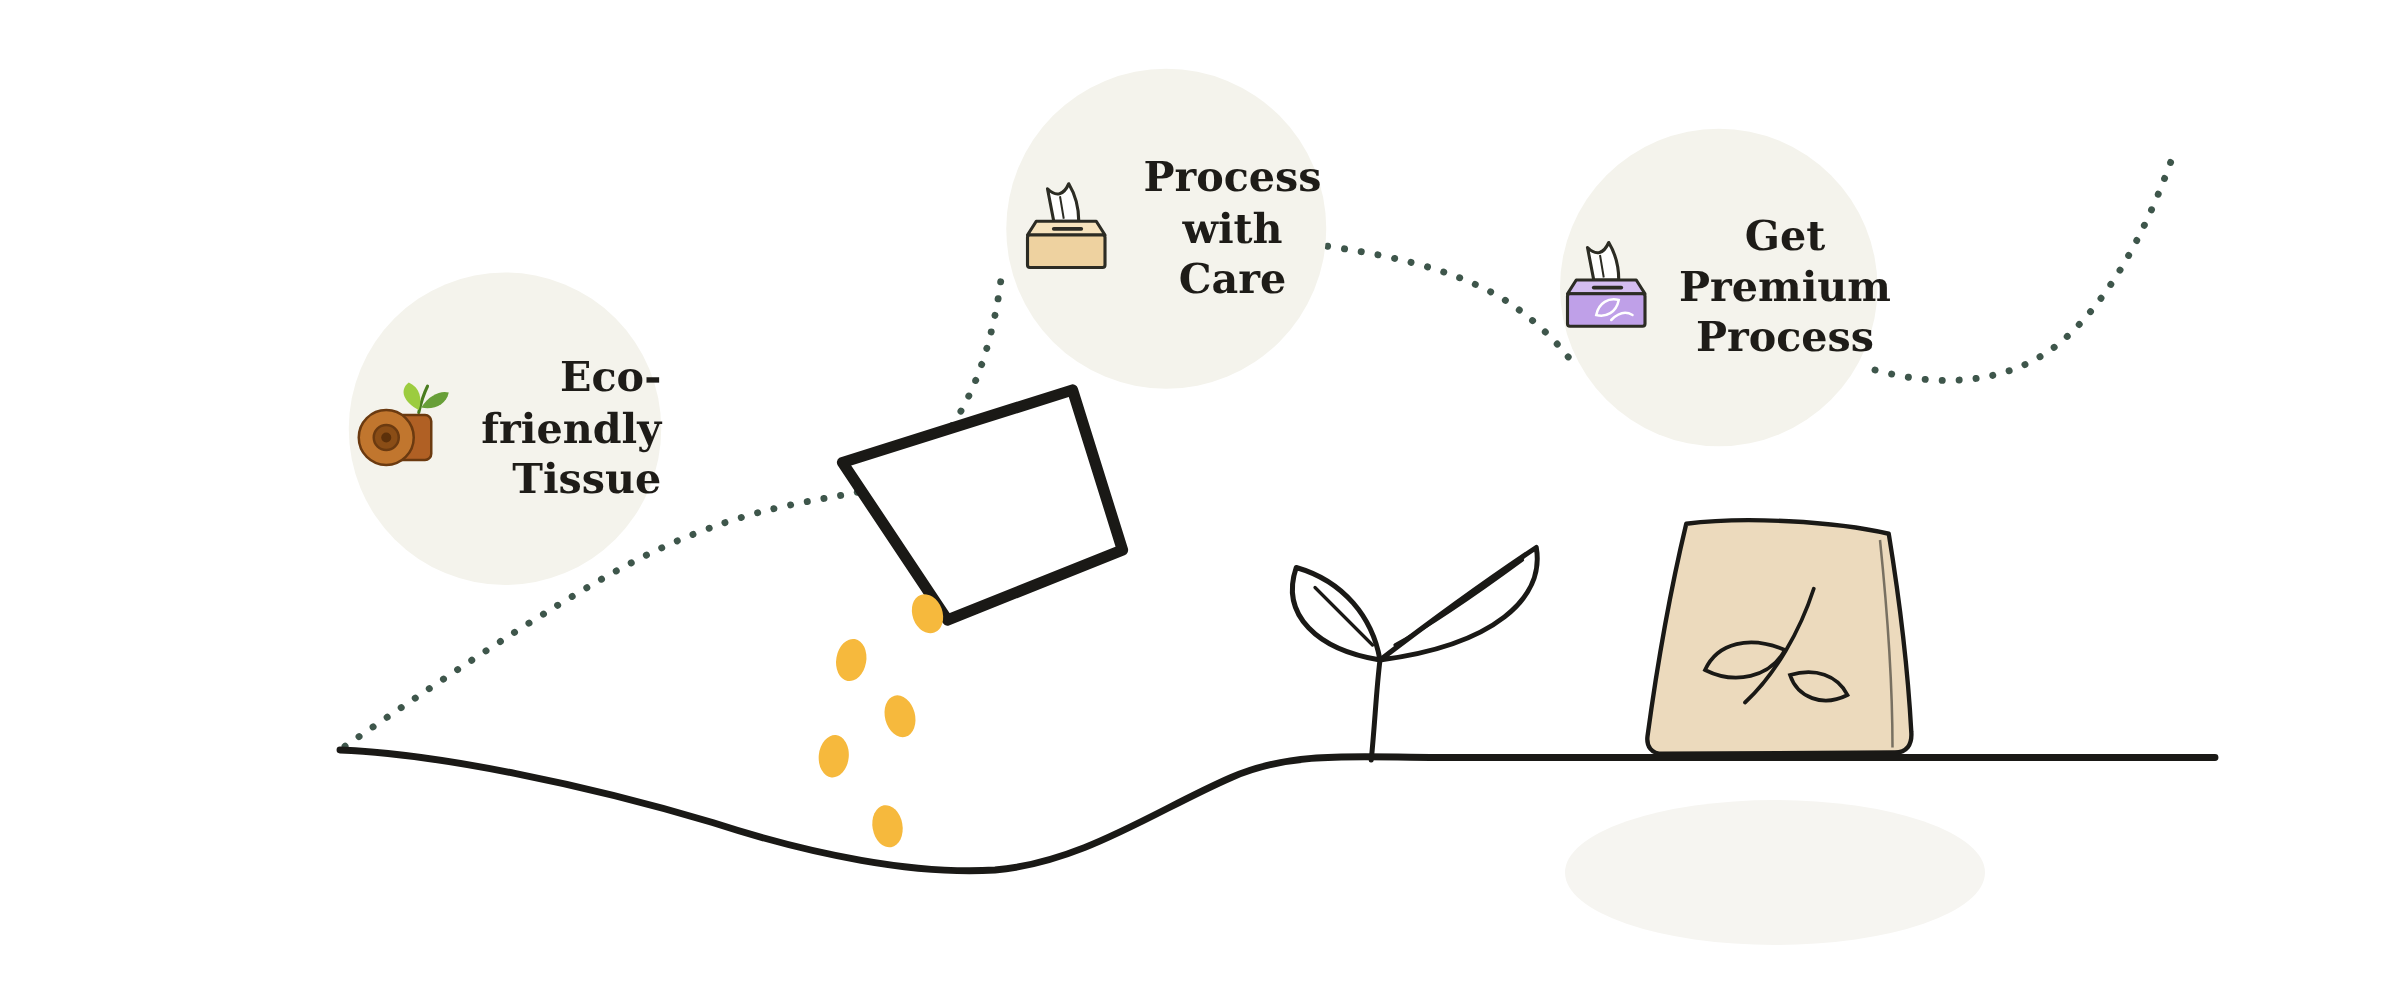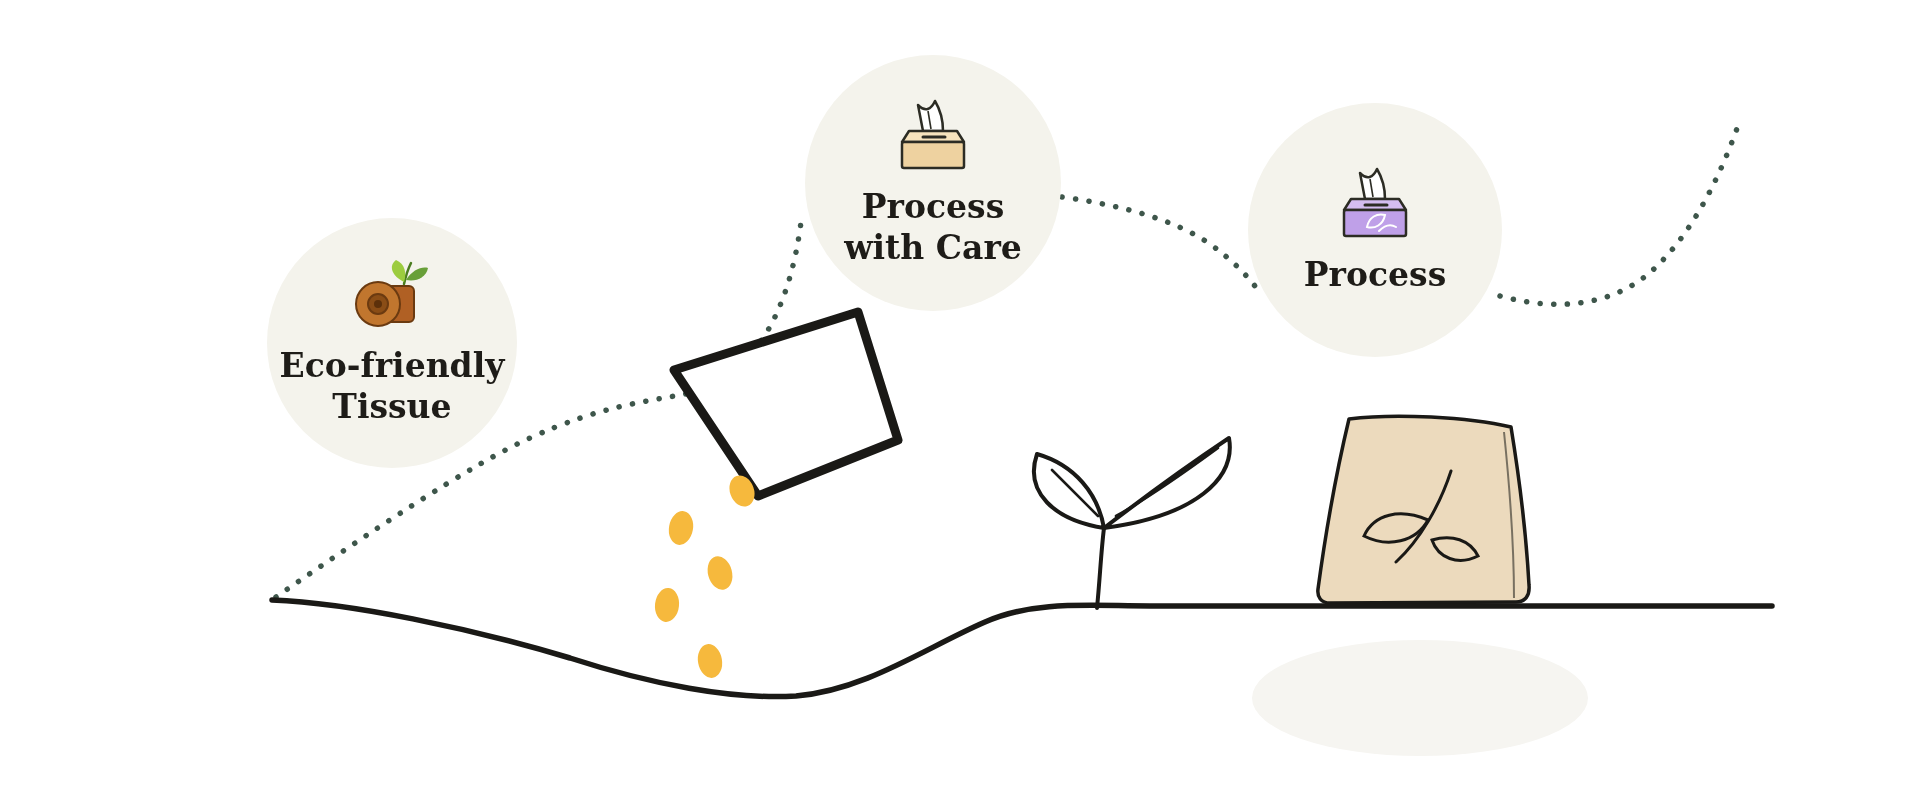--- a/index.html
+++ b/index.html
@@ -18,25 +18,25 @@
     --bag-beige:#ecdabd;
     --leaf-bright:#9ccc3f;
     --leaf-dark:#689f38;
   }
   *{margin:0;padding:0;box-sizing:border-box;}
   html,body{width:1920px;height:800px;}
   body{background:var(--background);font-family:"DejaVu Serif","Liberation Serif",serif;}
   .stage{position:relative;width:1920px;height:800px;overflow:hidden;background:var(--background);}
   .art{position:absolute;left:0;top:0;width:1920px;height:800px;}
   .step{position:absolute;border-radius:50%;background:var(--circle-fill);
-        display:flex;flex-direction:column;align-items:center;justify-content:center;
+        display:flex;flex-direction:row;align-items:center;justify-content:center;
         gap:10px;text-align:center;}
   .step .label{font-weight:700;font-size:33px;line-height:1.24;color:var(--text);}
   .step .label span{display:block;}
-  .step-1{left:267px;top:218px;width:250px;height:250px;}
+  .step-1{left:279px;top:218px;width:250px;height:250px;text-align:right;}
   .step-2{left:805px;top:55px;width:256px;height:256px;}
   .step-3{left:1248px;top:103px;width:254px;height:254px;}
   .icon{flex:0 0 auto;}
 </style>
 </head>
 <body>
 
 <div class="stage">
 
   <svg class="art" viewBox="0 0 1920 800" aria-hidden="true">
@@ -116,17 +116,18 @@
       <path d="M 46 32 L 43 14" style="fill:none;stroke:#2c2c24;stroke-width:1.6;"></path>
       <path d="M 24 34 L 72 34 L 79 45 L 17 45 Z" style="fill:var(--purple-top);stroke:#2c2c24;stroke-width:2.5;stroke-linejoin:round;"></path>
       <path d="M 38 40 L 60 40" style="stroke:#2c2c24;stroke-width:3;stroke-linecap:round;"></path>
       <rect x="17" y="45" width="62" height="26" rx="2" style="fill:var(--purple-front);stroke:#2c2c24;stroke-width:2.5;"></rect>
       <g style="fill:none;stroke:#ffffff;stroke-width:2;stroke-linecap:round;">
         <path d="M 40 62 C 42 52 50 48 58 50 C 56 60 48 64 40 62 Z"></path>
         <path d="M 52 66 C 58 60 64 59 69 62"></path>
       </g>
     </svg>
     <div class="label">
+      <span>Get Premium</span>
       <span>Process</span>
     </div>
   </div>
 
 </div>
 
 </body></html>

